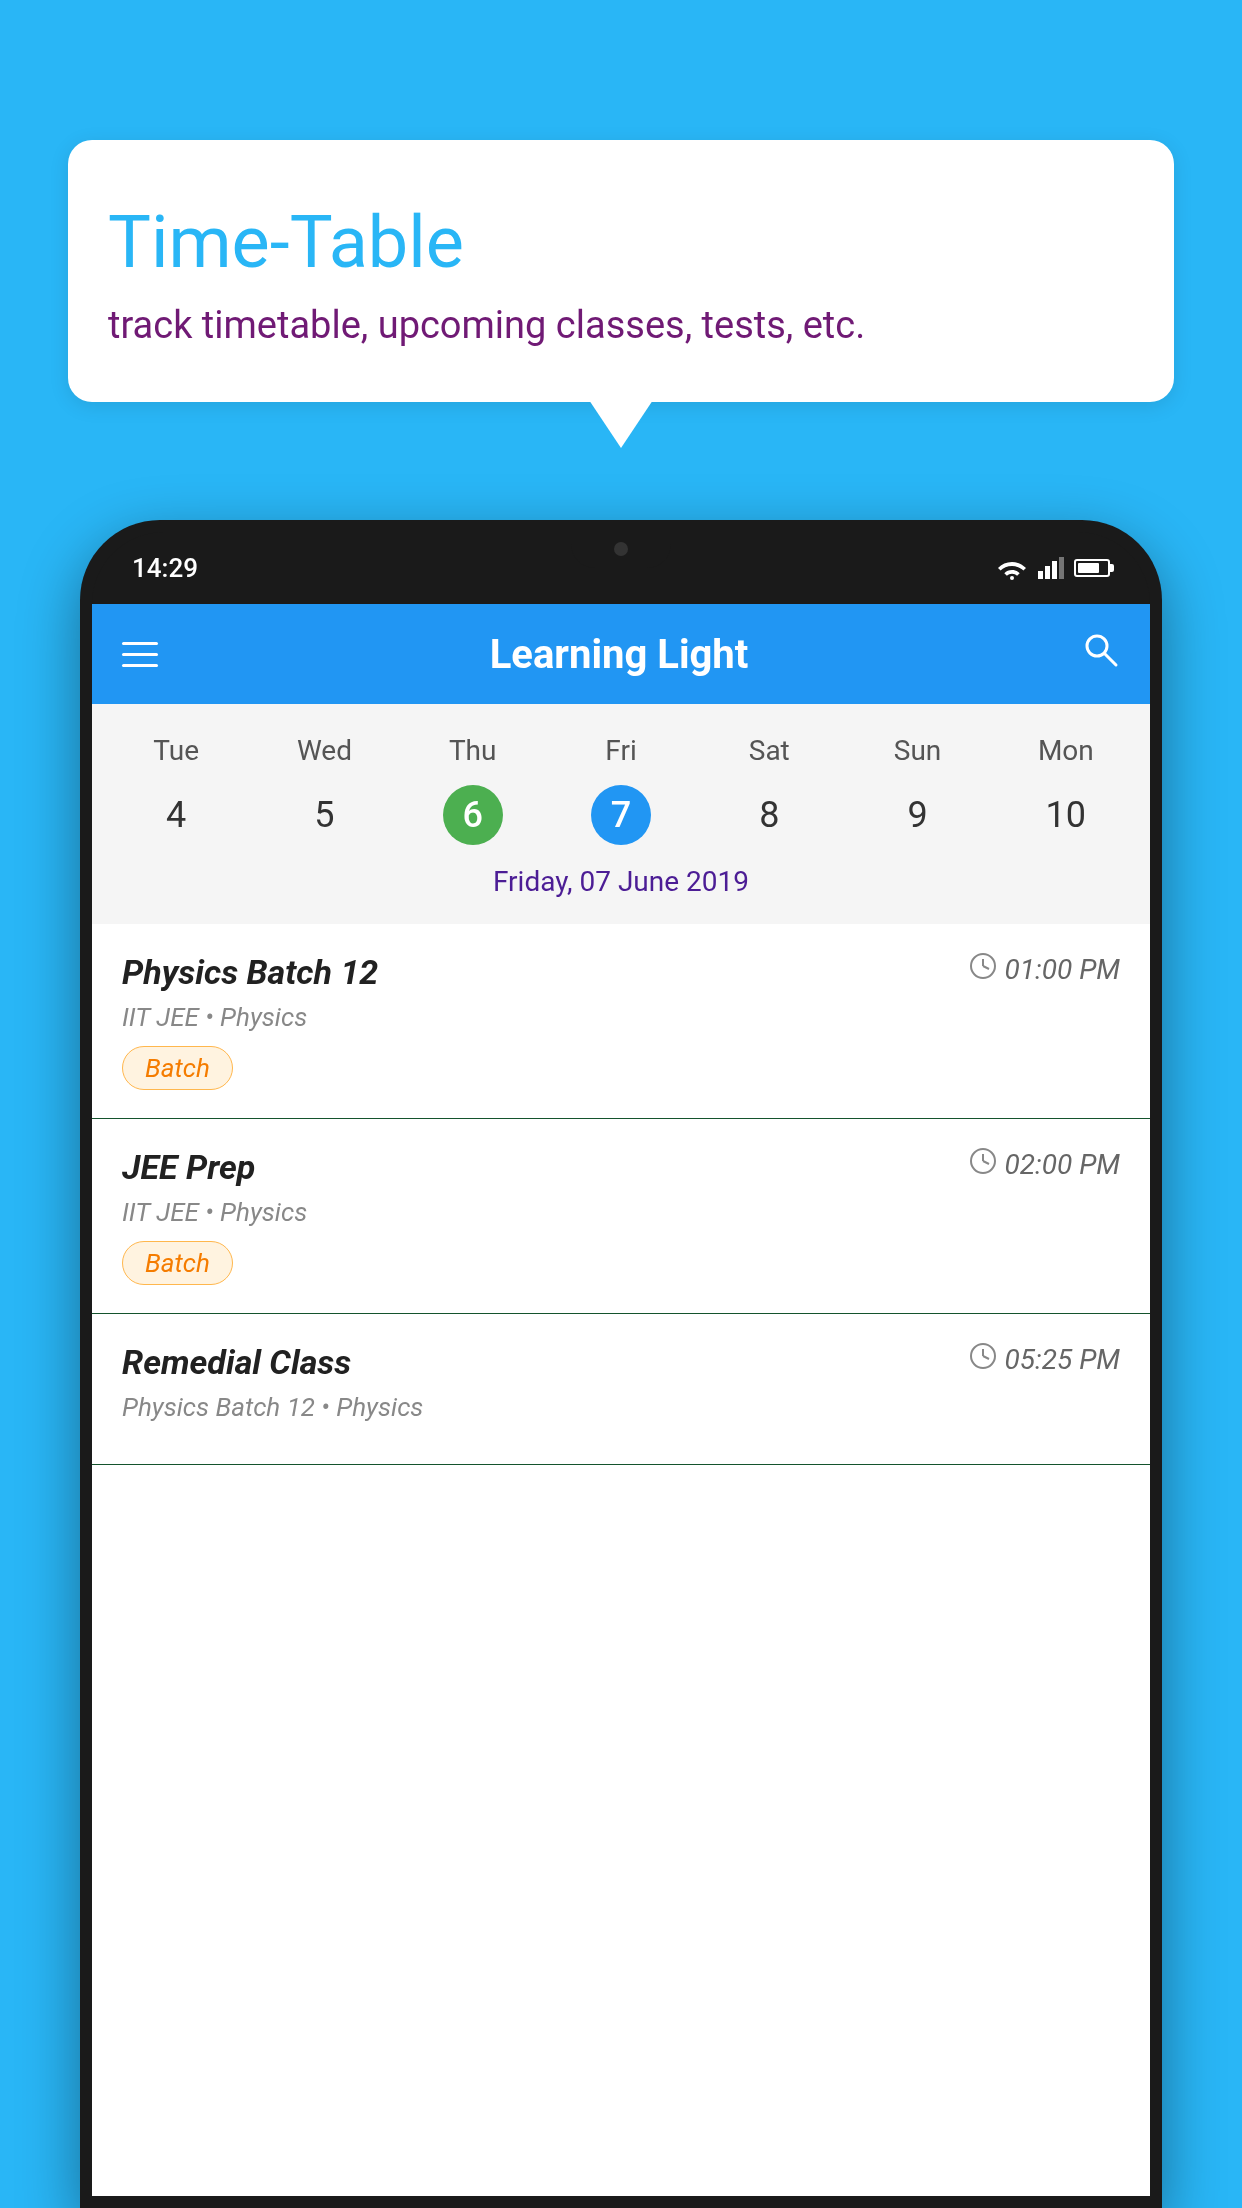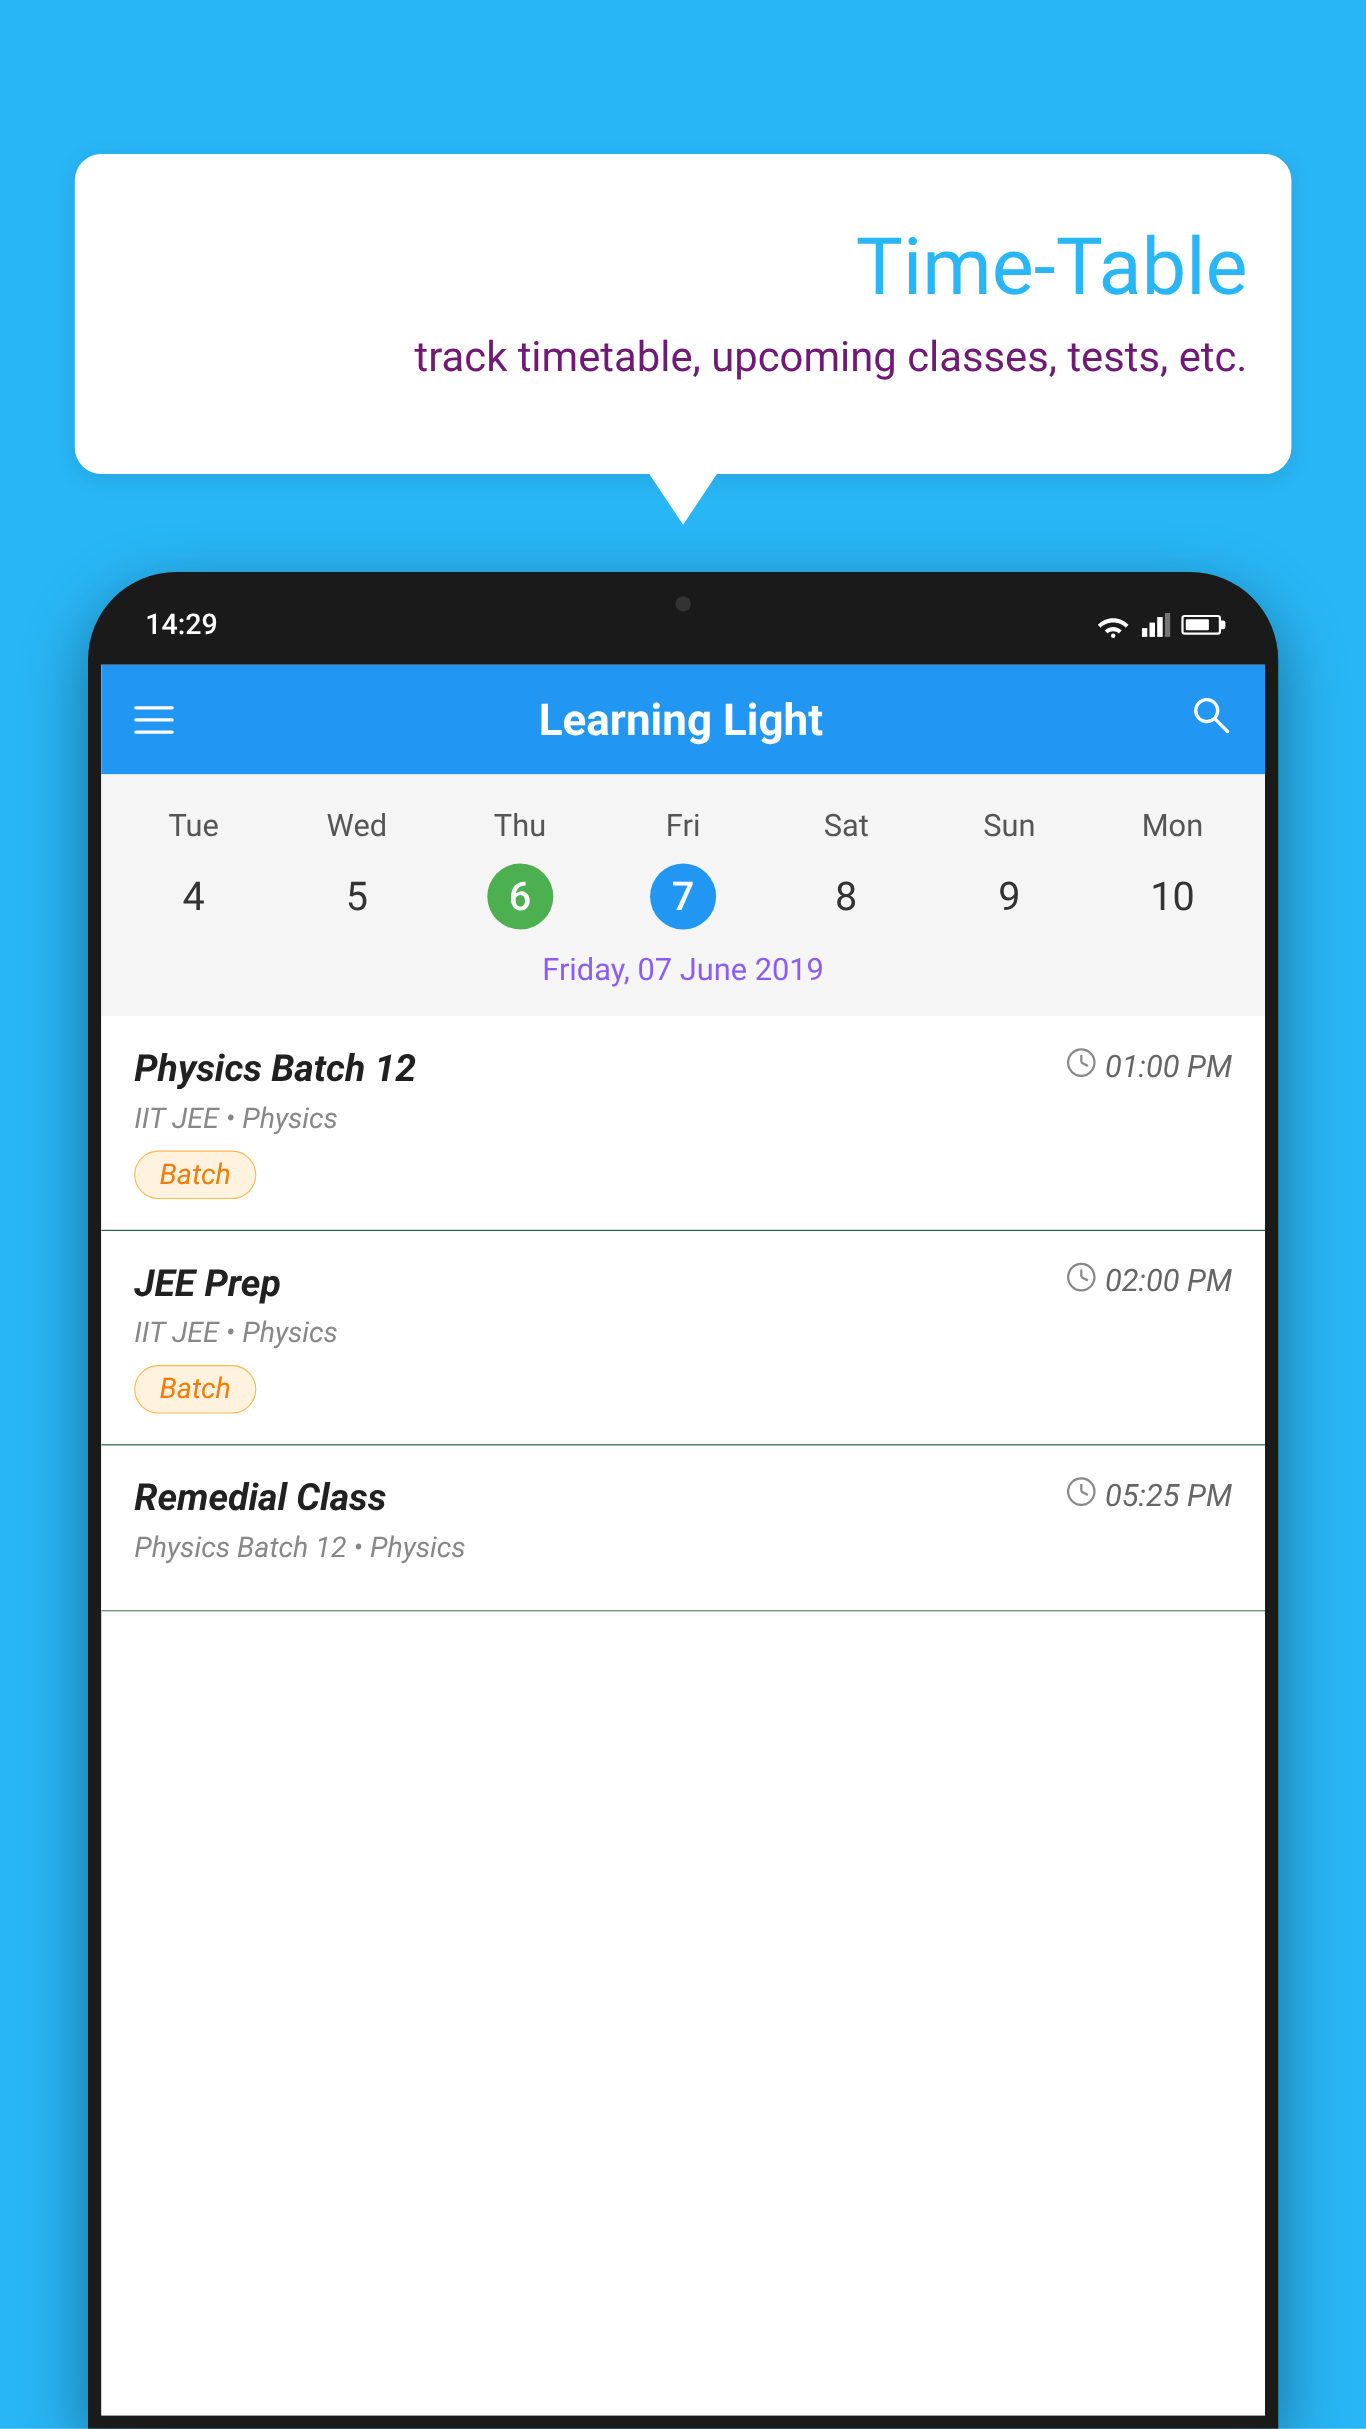--- a/index.html
+++ b/index.html
@@ -18,22 +18,22 @@
     .speech-bubble-container {
       position: absolute;
       top: 140px;
       left: 68px;
       right: 68px;
     }
 
     .speech-bubble {
       background: white;
       border-radius: 24px;
-      padding: 60px 40px 84px;
-      text-align: right;
+      padding: 60px 40px 55px;
+      text-align: left;
       box-shadow: 0 4px 20px rgba(0,0,0,0.1);
     }
 
     .speech-bubble::after {
       content: '';
       position: absolute;
       bottom: -46px;
       left: 50%;
       transform: translateX(-50%);
       width: 0;
@@ -240,21 +240,21 @@
 
     .day-number.selected {
       background: #2196F3;
       color: white;
       font-weight: 500;
     }
 
     .selected-date-label {
       text-align: center;
       font-size: 28px;
-      color: #8b5cf6;
+      color: #4c1d95;
       padding: 10px 0 16px;
     }
 
     
     .schedule-list {
       background: white;
       overflow-y: auto;
     }
 
     .schedule-item {

